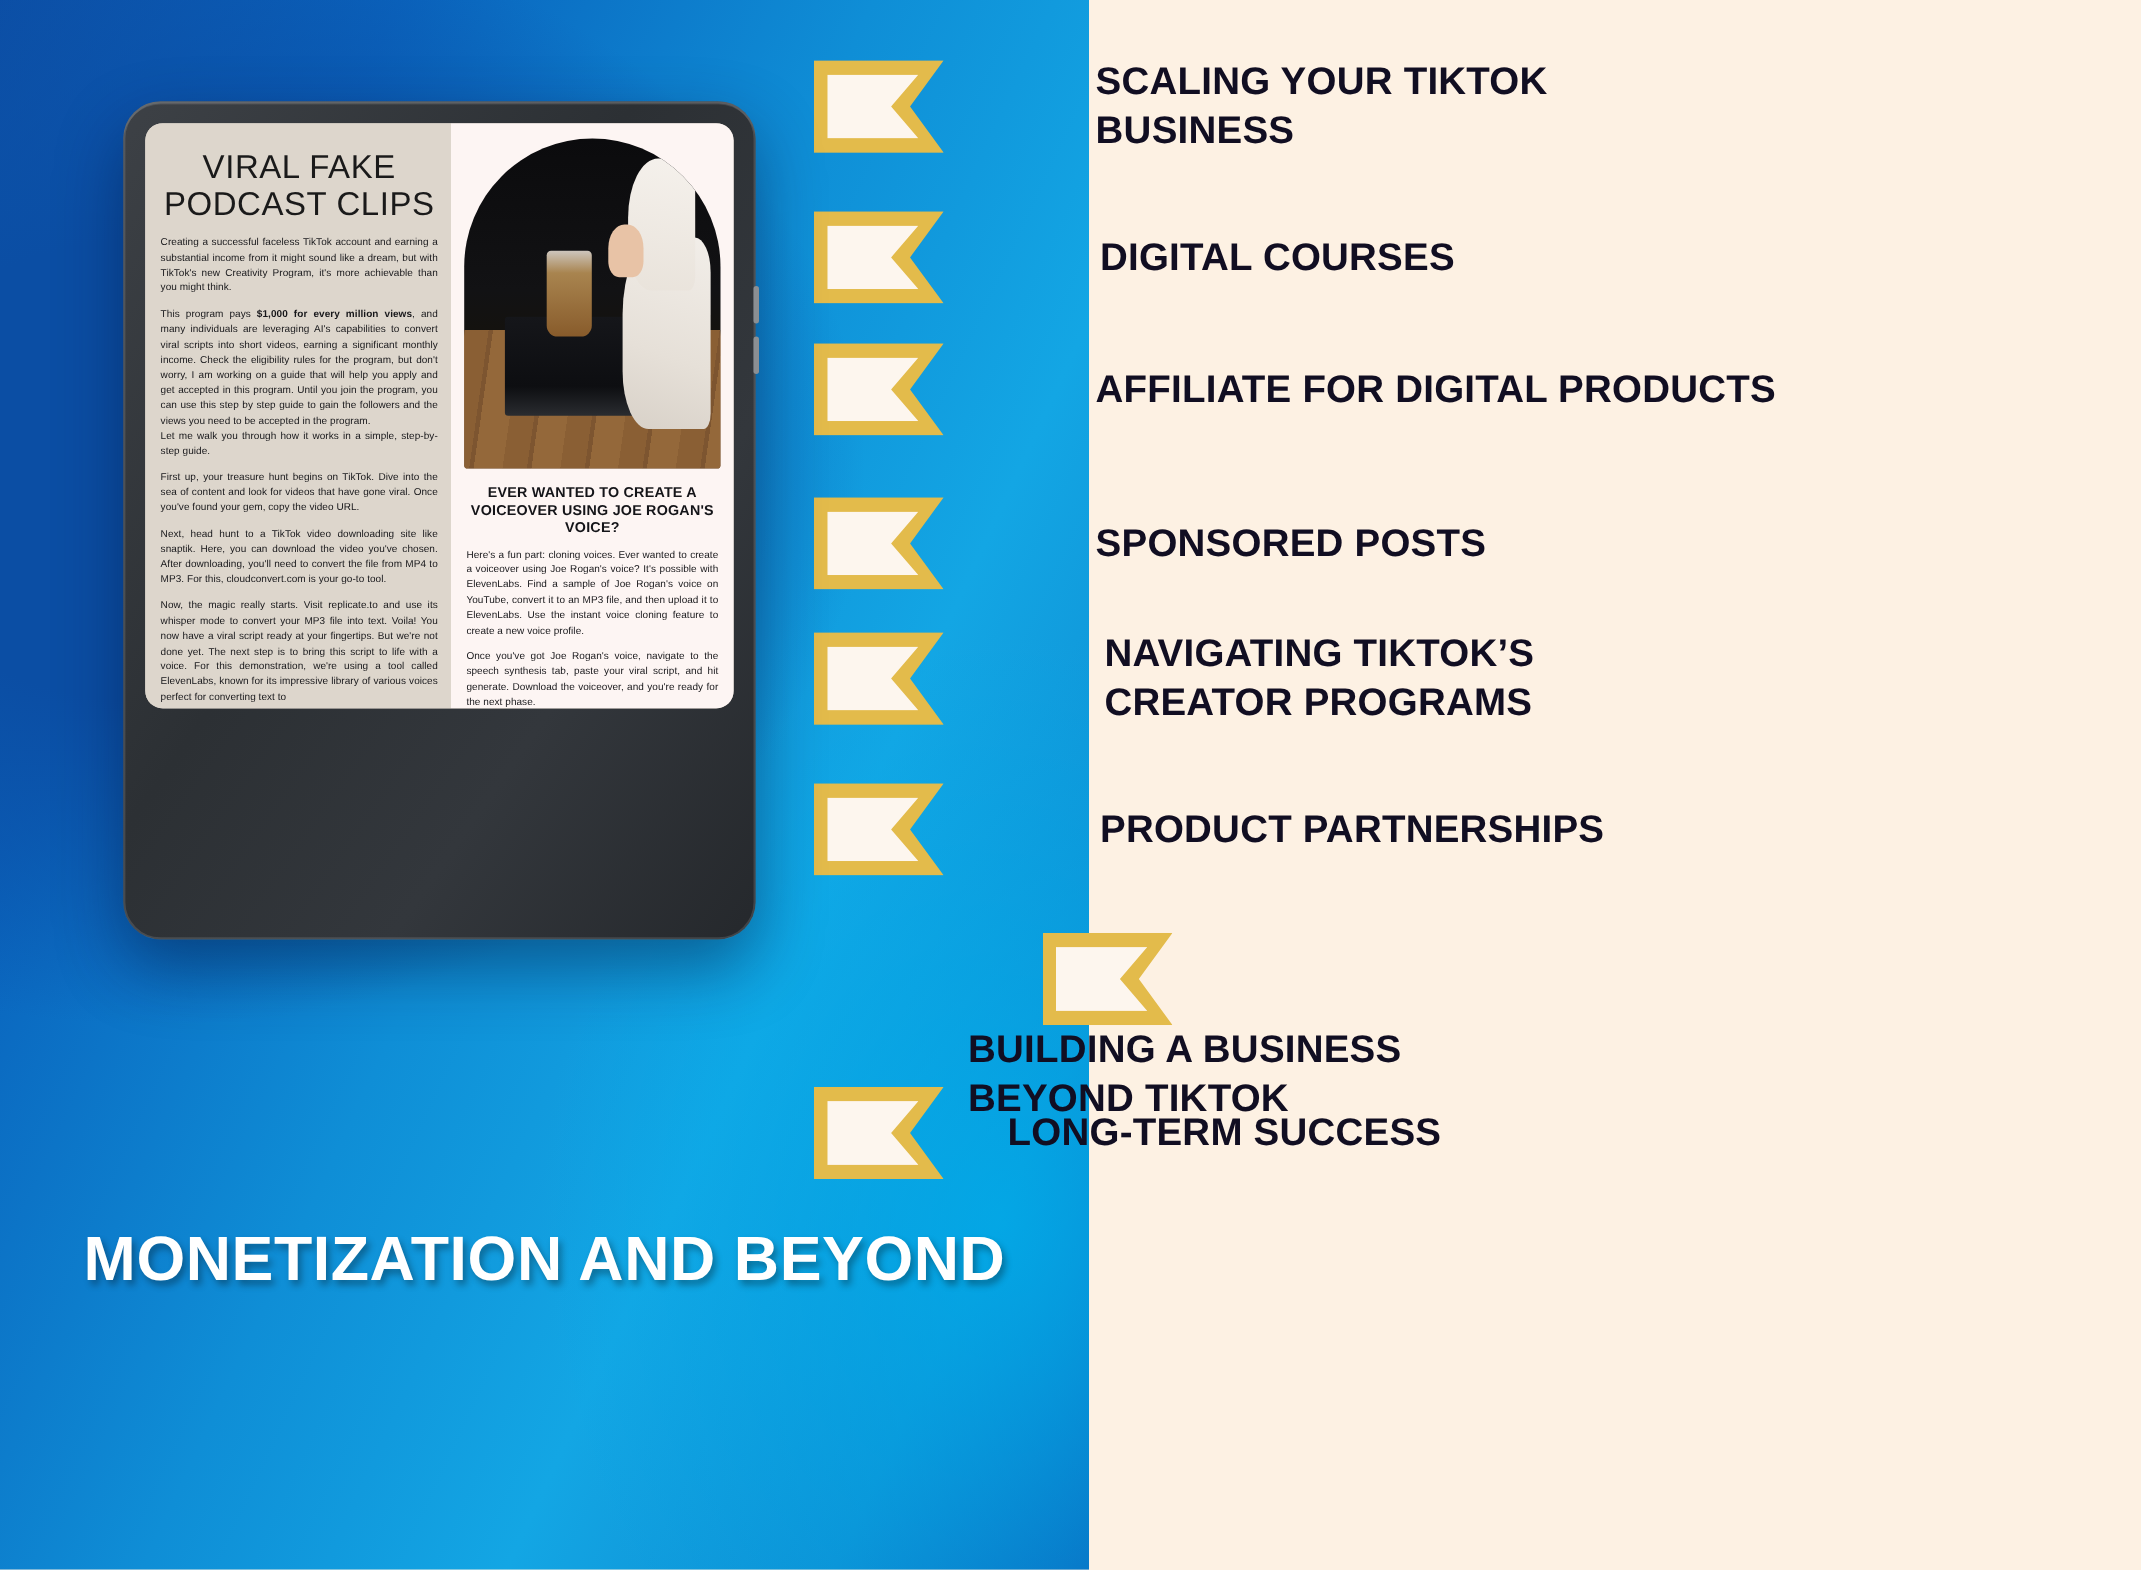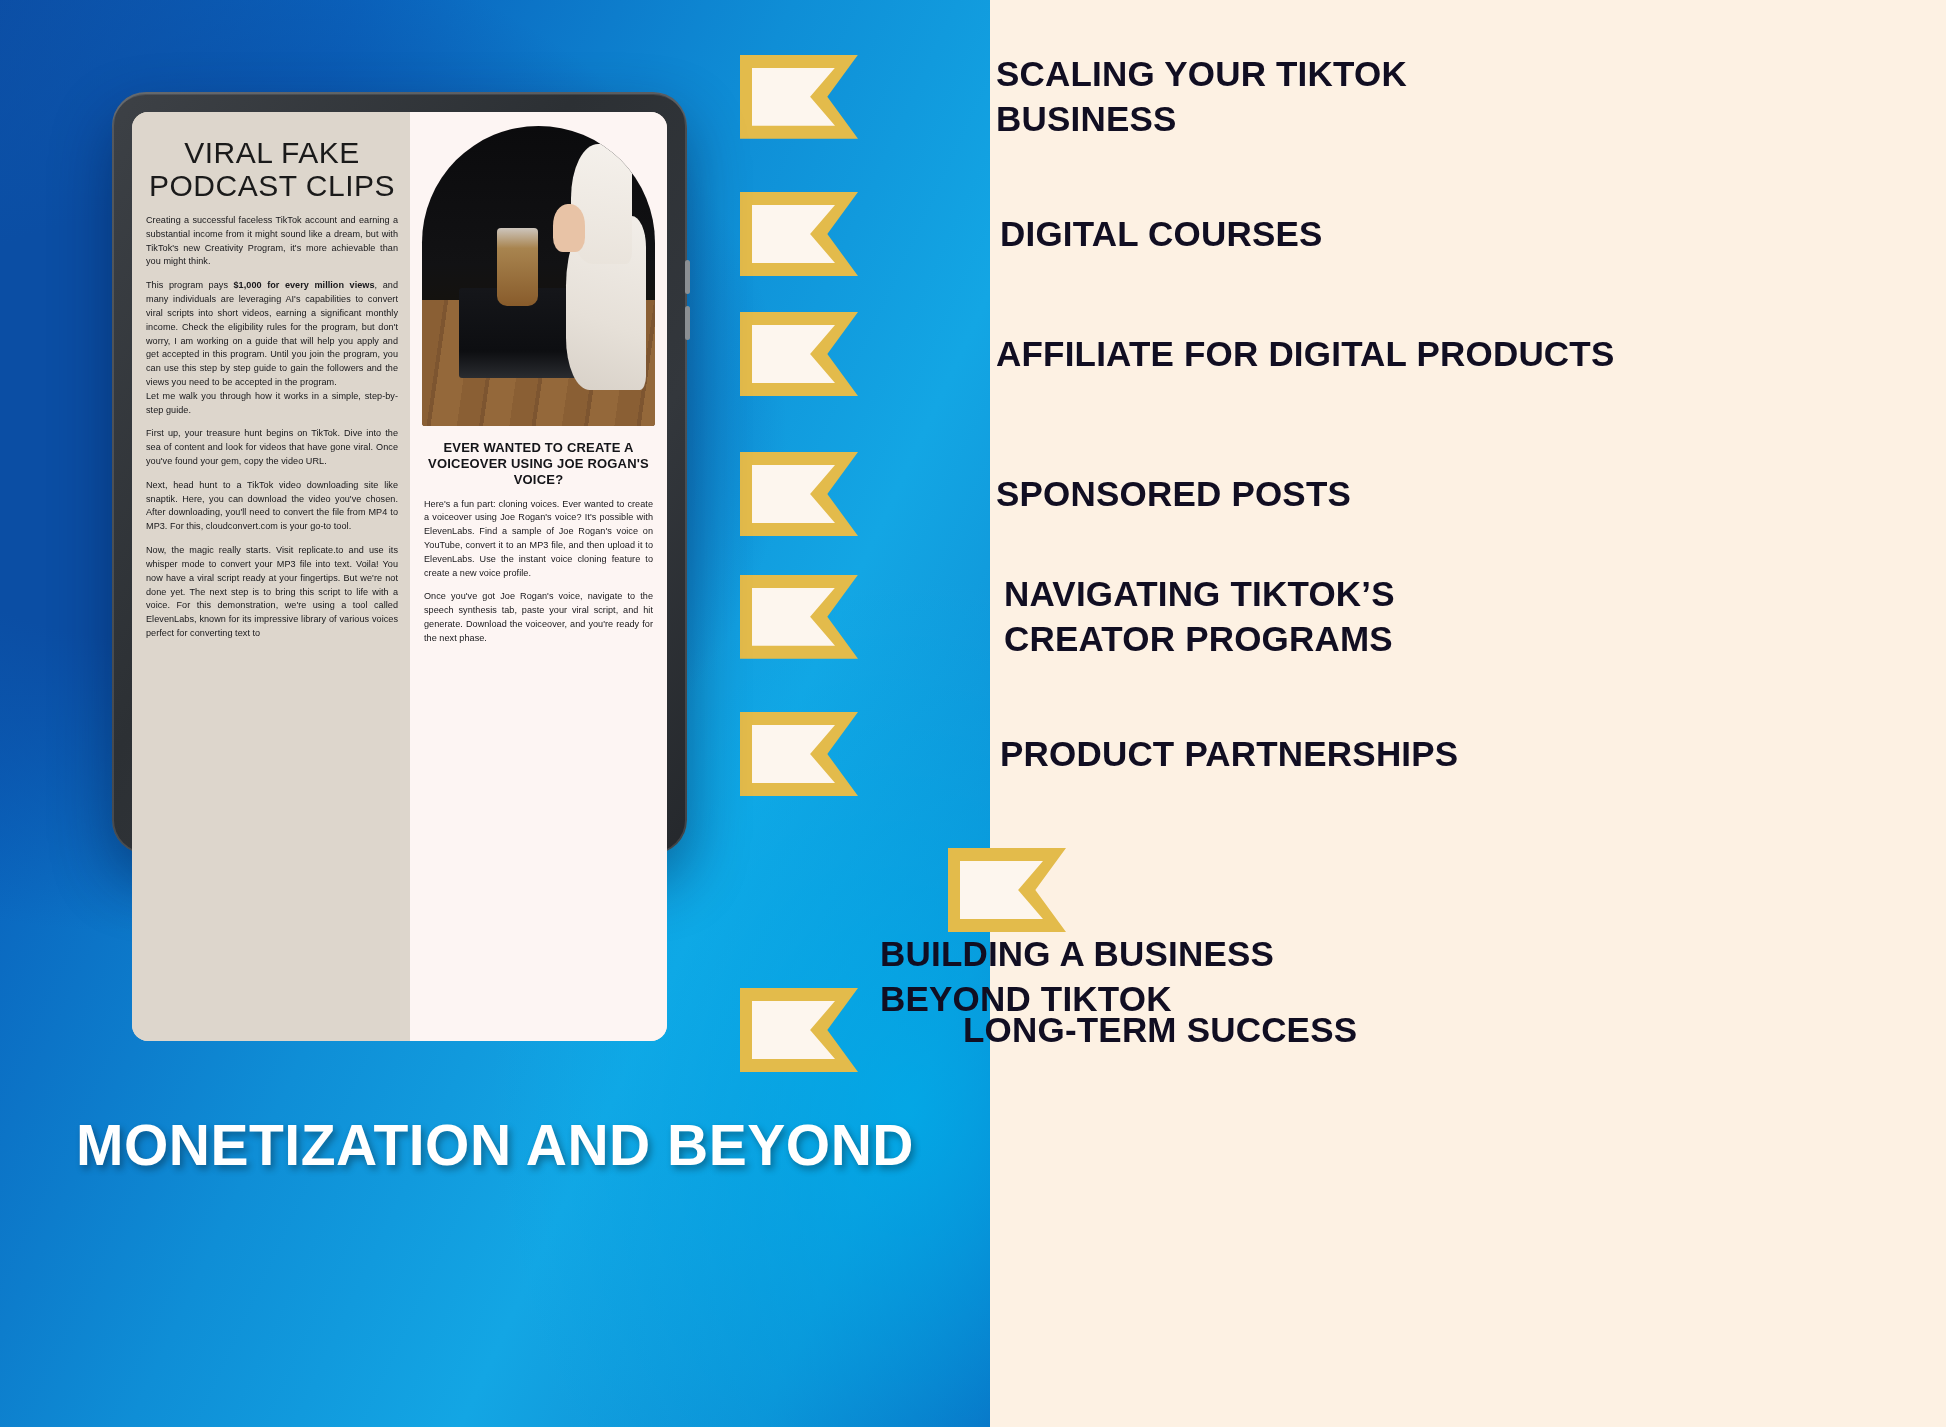--- a/index.html
+++ b/index.html
@@ -27,21 +27,21 @@
     z-index:3;
   }
   .tablet-edge{
     position:absolute;inset:0;border-radius:34px;
     border:2px solid rgba(255,255,255,.13);pointer-events:none;
   }
   .tablet-btn{position:absolute;right:-3px;width:5px;border-radius:3px;background:#8b8f93;}
   .btn1{top:168px;height:34px;}
   .btn2{top:214px;height:34px;}
   .tablet-screen{
-    position:absolute;left:20px;top:20px;width:535px;height:929px;
+    position:absolute;left:20px;top:20px;width:535px;height:532px;
     border-radius:16px;overflow:hidden;display:flex;background:#ddd6cc;
   }
   .doc-col-left{
     width:278px;height:100%;background:#ddd6cc;padding:14px 12px 0 14px;
     box-sizing:border-box;overflow:hidden;
   }
   .doc-col-right{
     width:257px;height:100%;background:#fdf5f3;
     box-sizing:border-box;overflow:hidden;position:relative;
   }
@@ -199,18 +199,18 @@
           <div class="flag">
             <div class="flag-inner"></div>
           </div>
           <div class="flag-label" style="margin-left: 140px;">BUILDING A BUSINESS
 BEYOND TIKTOK</div>
         </div>
         <div class="flag-row" style="top: 988px;">
           <div class="flag">
             <div class="flag-inner"></div>
           </div>
-          <div class="flag-label" style="margin-left: 105px;">LONG-TERM SUCCESS</div>
+          <div class="flag-label" style="margin-left: 58px;">LONG-TERM SUCCESS</div>
         </div>
       </div>
   </div>
 
 </div>
 
 </body></html>

